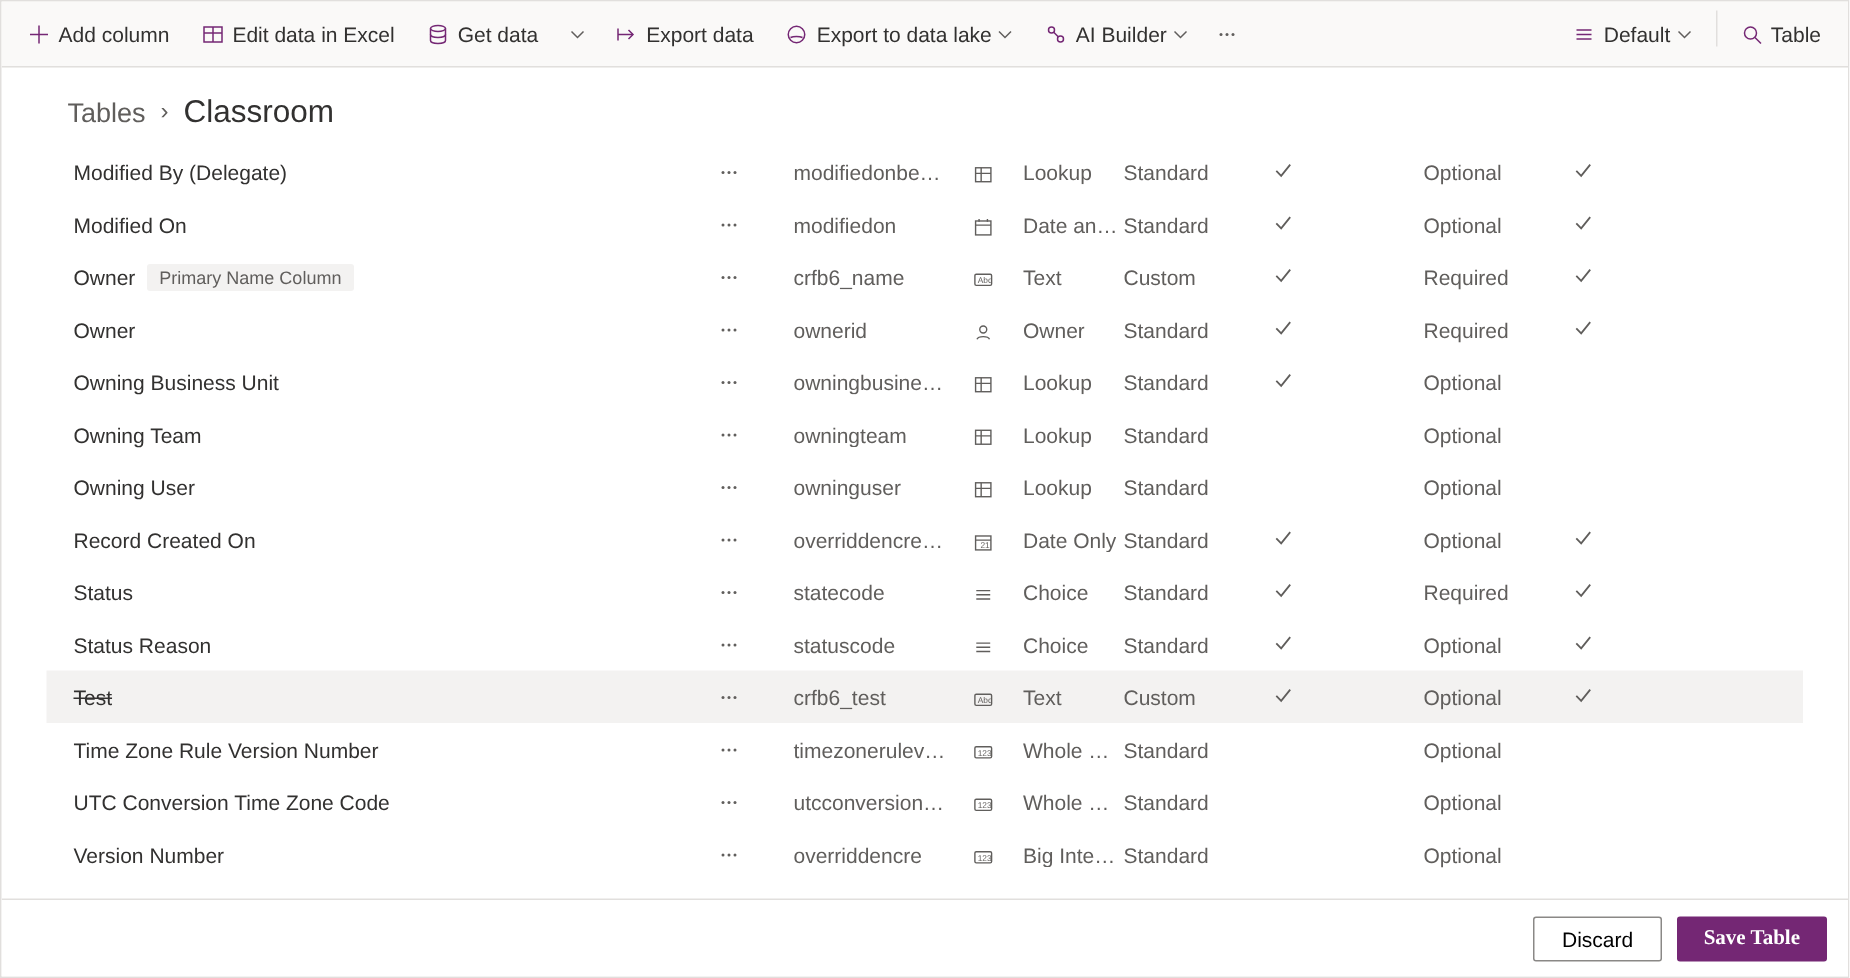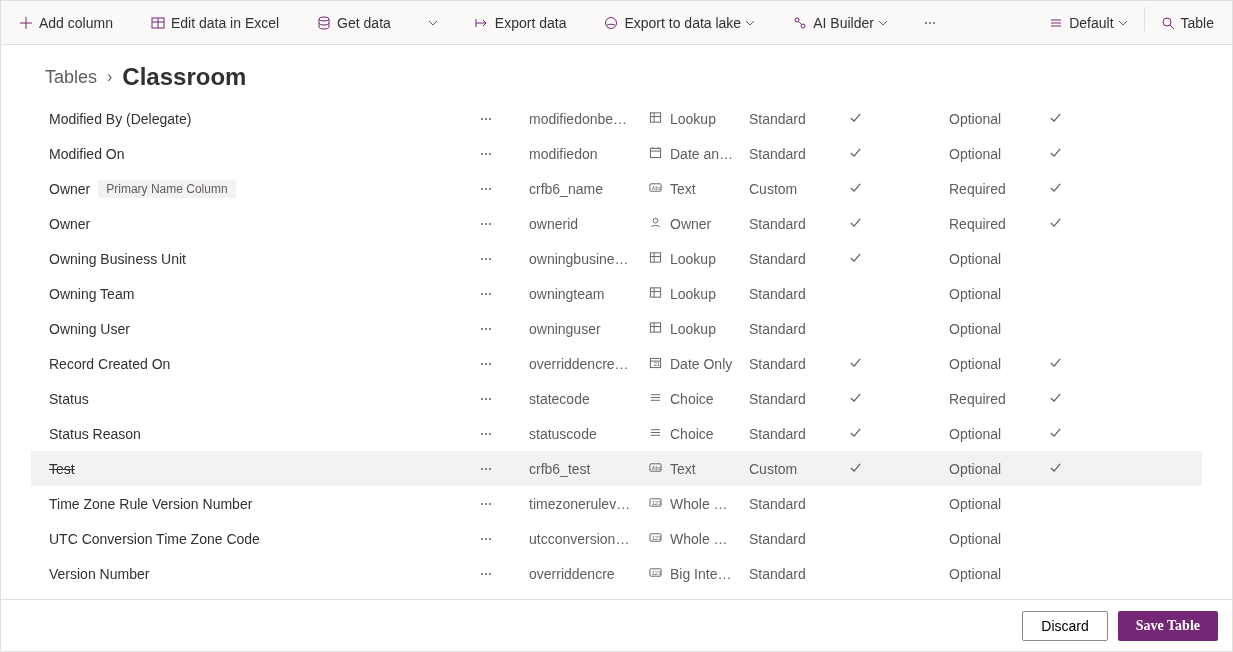--- a/index.html
+++ b/index.html
@@ -31,21 +31,21 @@
   }
 
   
   .toolbar {
     display: flex;
     align-items: center;
     height: 44px;
     background: var(--toolbar-bg);
     border-bottom: 1px solid var(--border);
     padding: 0 8px;
-    gap: 18px;
+    gap: 2px;
     flex-shrink: 0;
   }
   .tb-btn {
     display: flex;
     align-items: center;
     gap: 6px;
     padding: 0 10px;
     height: 32px;
     background: transparent;
     border: none;
@@ -67,40 +67,40 @@
 
   
   .breadcrumb {
     display:flex; align-items:center;
     gap: 10px;
     padding: 18px 44px 10px;
     flex-shrink:0;
   }
   .breadcrumb .link { color: var(--text-muted); font-size: 18px; cursor:pointer; }
   .breadcrumb .sep { color: var(--text-muted); font-size: 16px; }
-  .breadcrumb .current { font-size: 24px; font-weight: 700; }
+  .breadcrumb .current { font-size: 21px; font-weight: 400; }
 
   
   .table-wrap {
     flex: 1;
     overflow-y: auto;
     overflow-x: hidden;
     padding: 0 30px 10px 30px;
   }
   .row {
     display:flex;
     align-items:center;
     height: 35px;
     padding-left: 18px;
   }
   .row.highlight { background: #f3f2f1; }
   .cell-name { flex: 0 0 430px; display:flex; align-items:center; gap:8px; }
   .cell-more { flex: 0 0 50px; color: var(--text-muted); display:flex; align-items:center; }
   .cell-logical { flex: 0 0 120px; color: var(--text-muted); overflow:hidden; text-overflow:ellipsis; white-space:nowrap; padding-right:10px;}
-  .cell-type { flex: 0 0 100px; color: var(--text-muted); display:flex; align-items:flex-start; gap:8px; overflow:hidden; white-space:nowrap;}
+  .cell-type { flex: 0 0 100px; color: var(--text-muted); display:flex; align-items:flex-end; gap:20px; overflow:hidden; white-space:nowrap;}
   .cell-kind { flex: 0 0 100px; color: var(--text-muted); }
   .cell-check1 { flex: 0 0 100px; color: var(--text-muted); display:flex; align-items:center;}
   .cell-req { flex: 0 0 100px; color: var(--text-muted); }
   .cell-check2 { flex: 0 0 60px; color: var(--text-muted); display:flex; align-items:center;}
   .badge {
     background: #f3f2f1;
     color: var(--text-muted);
     font-size: 12px;
     padding: 2px 8px;
     border-radius: 2px;

